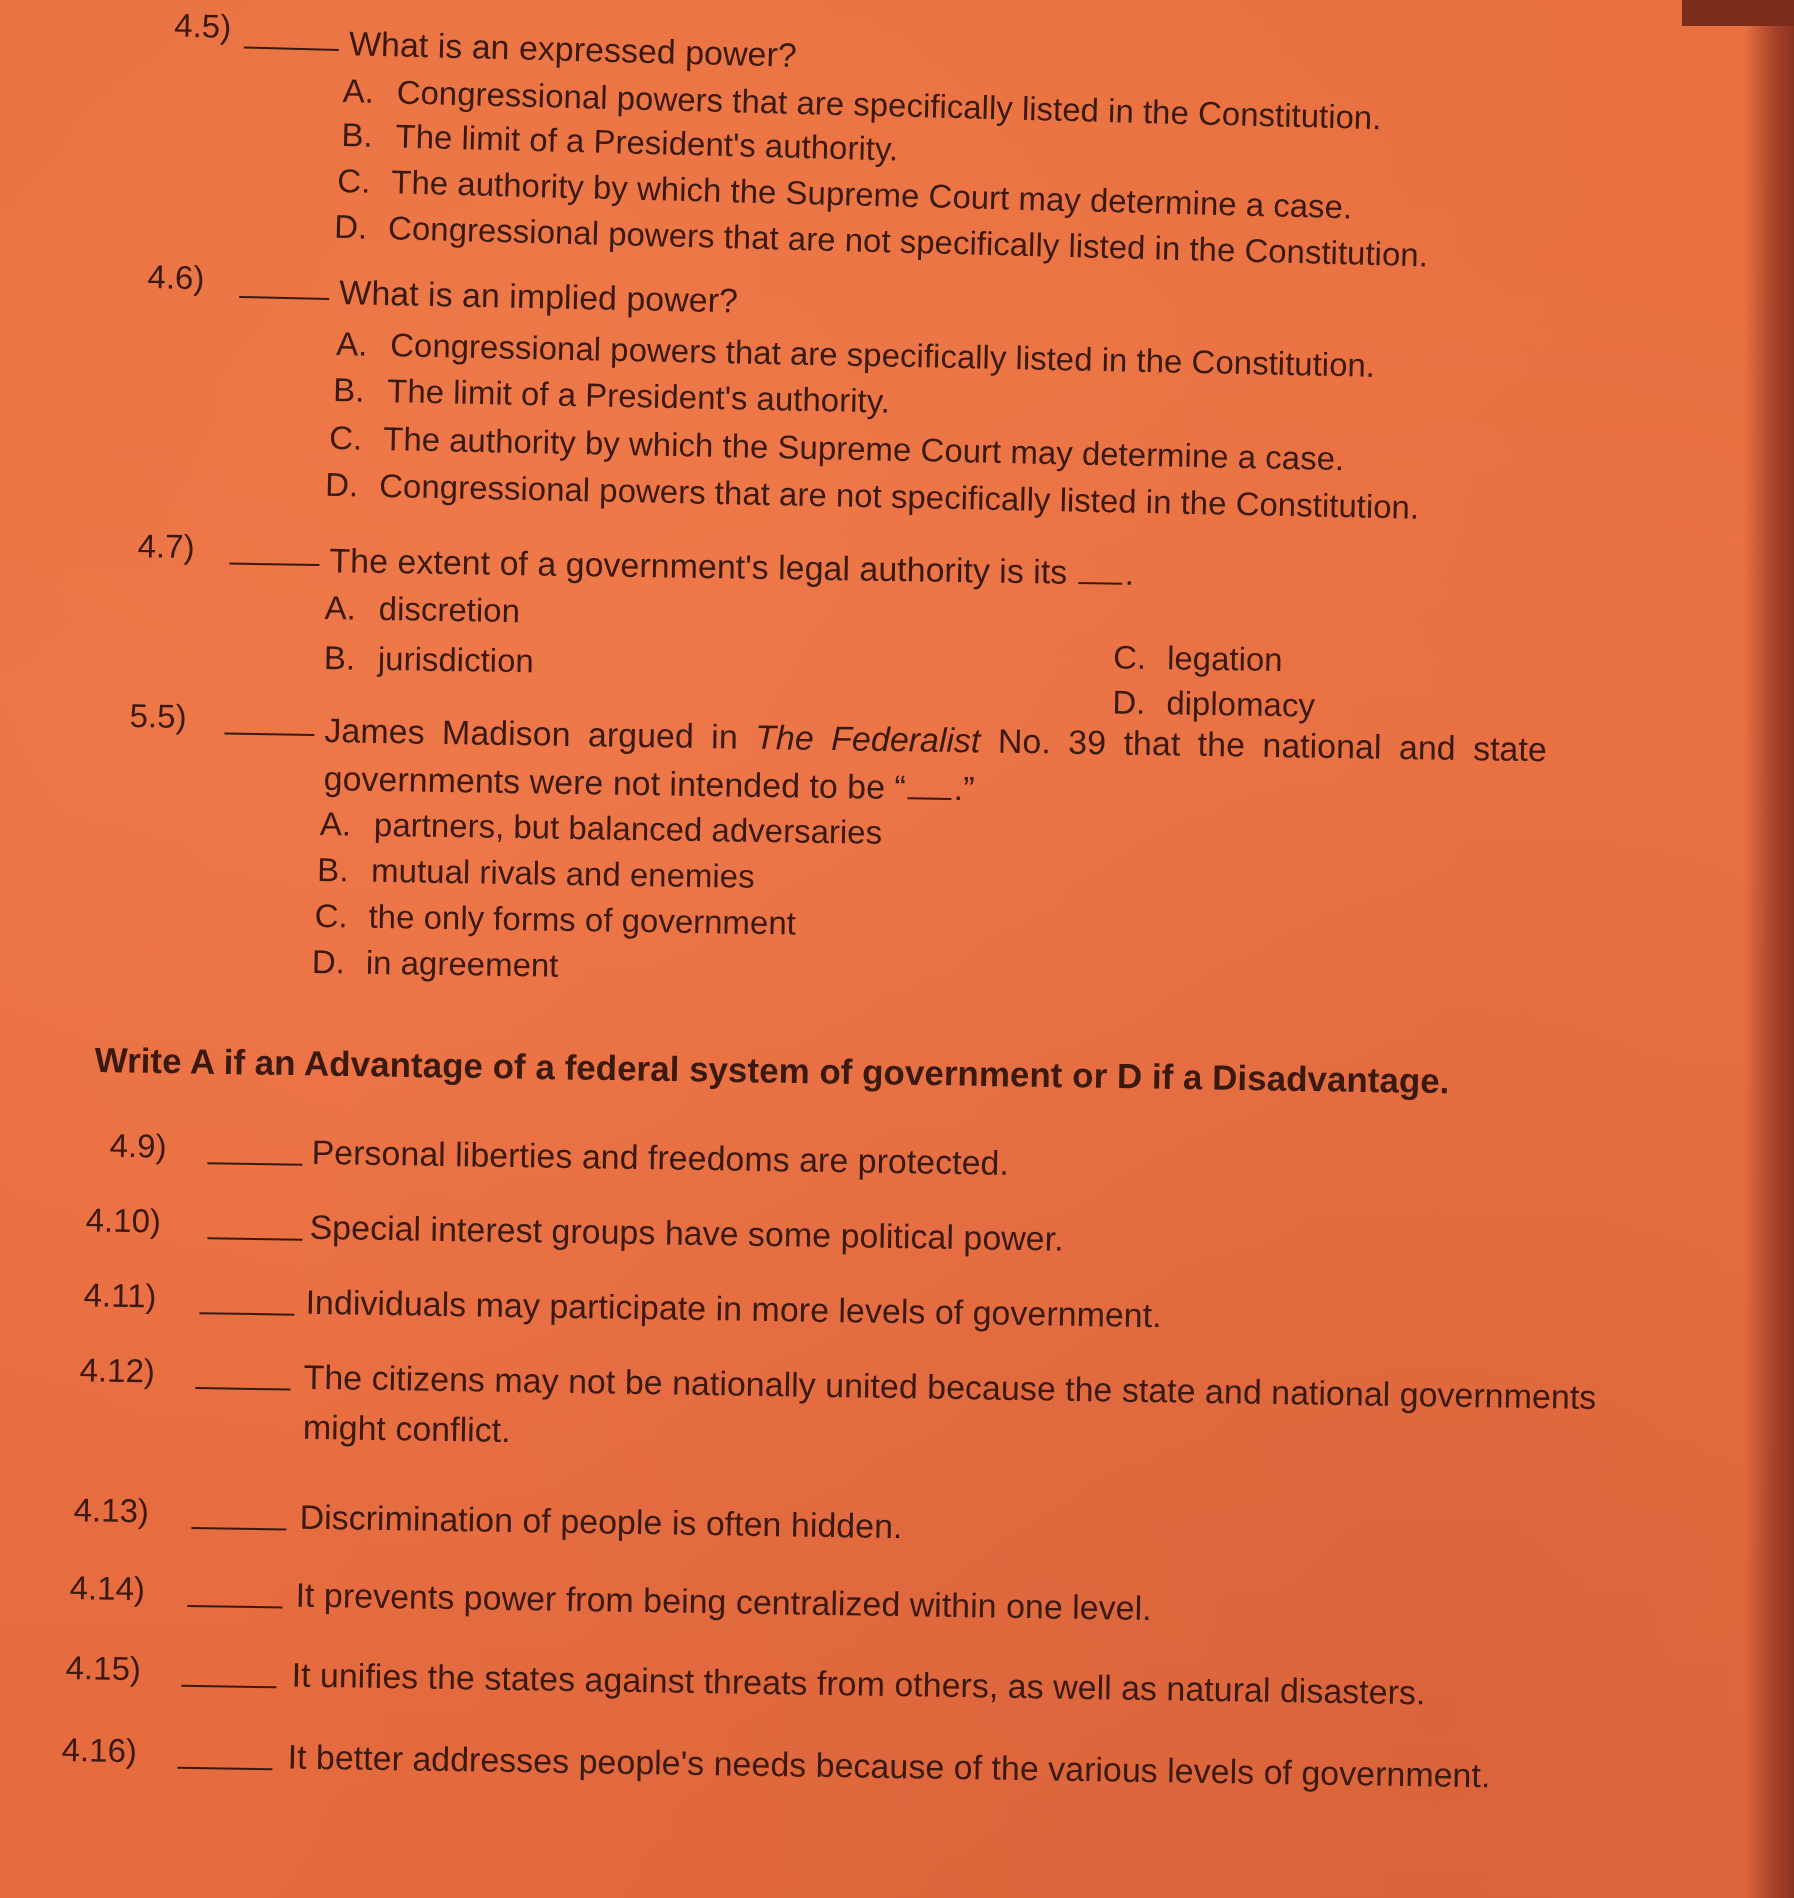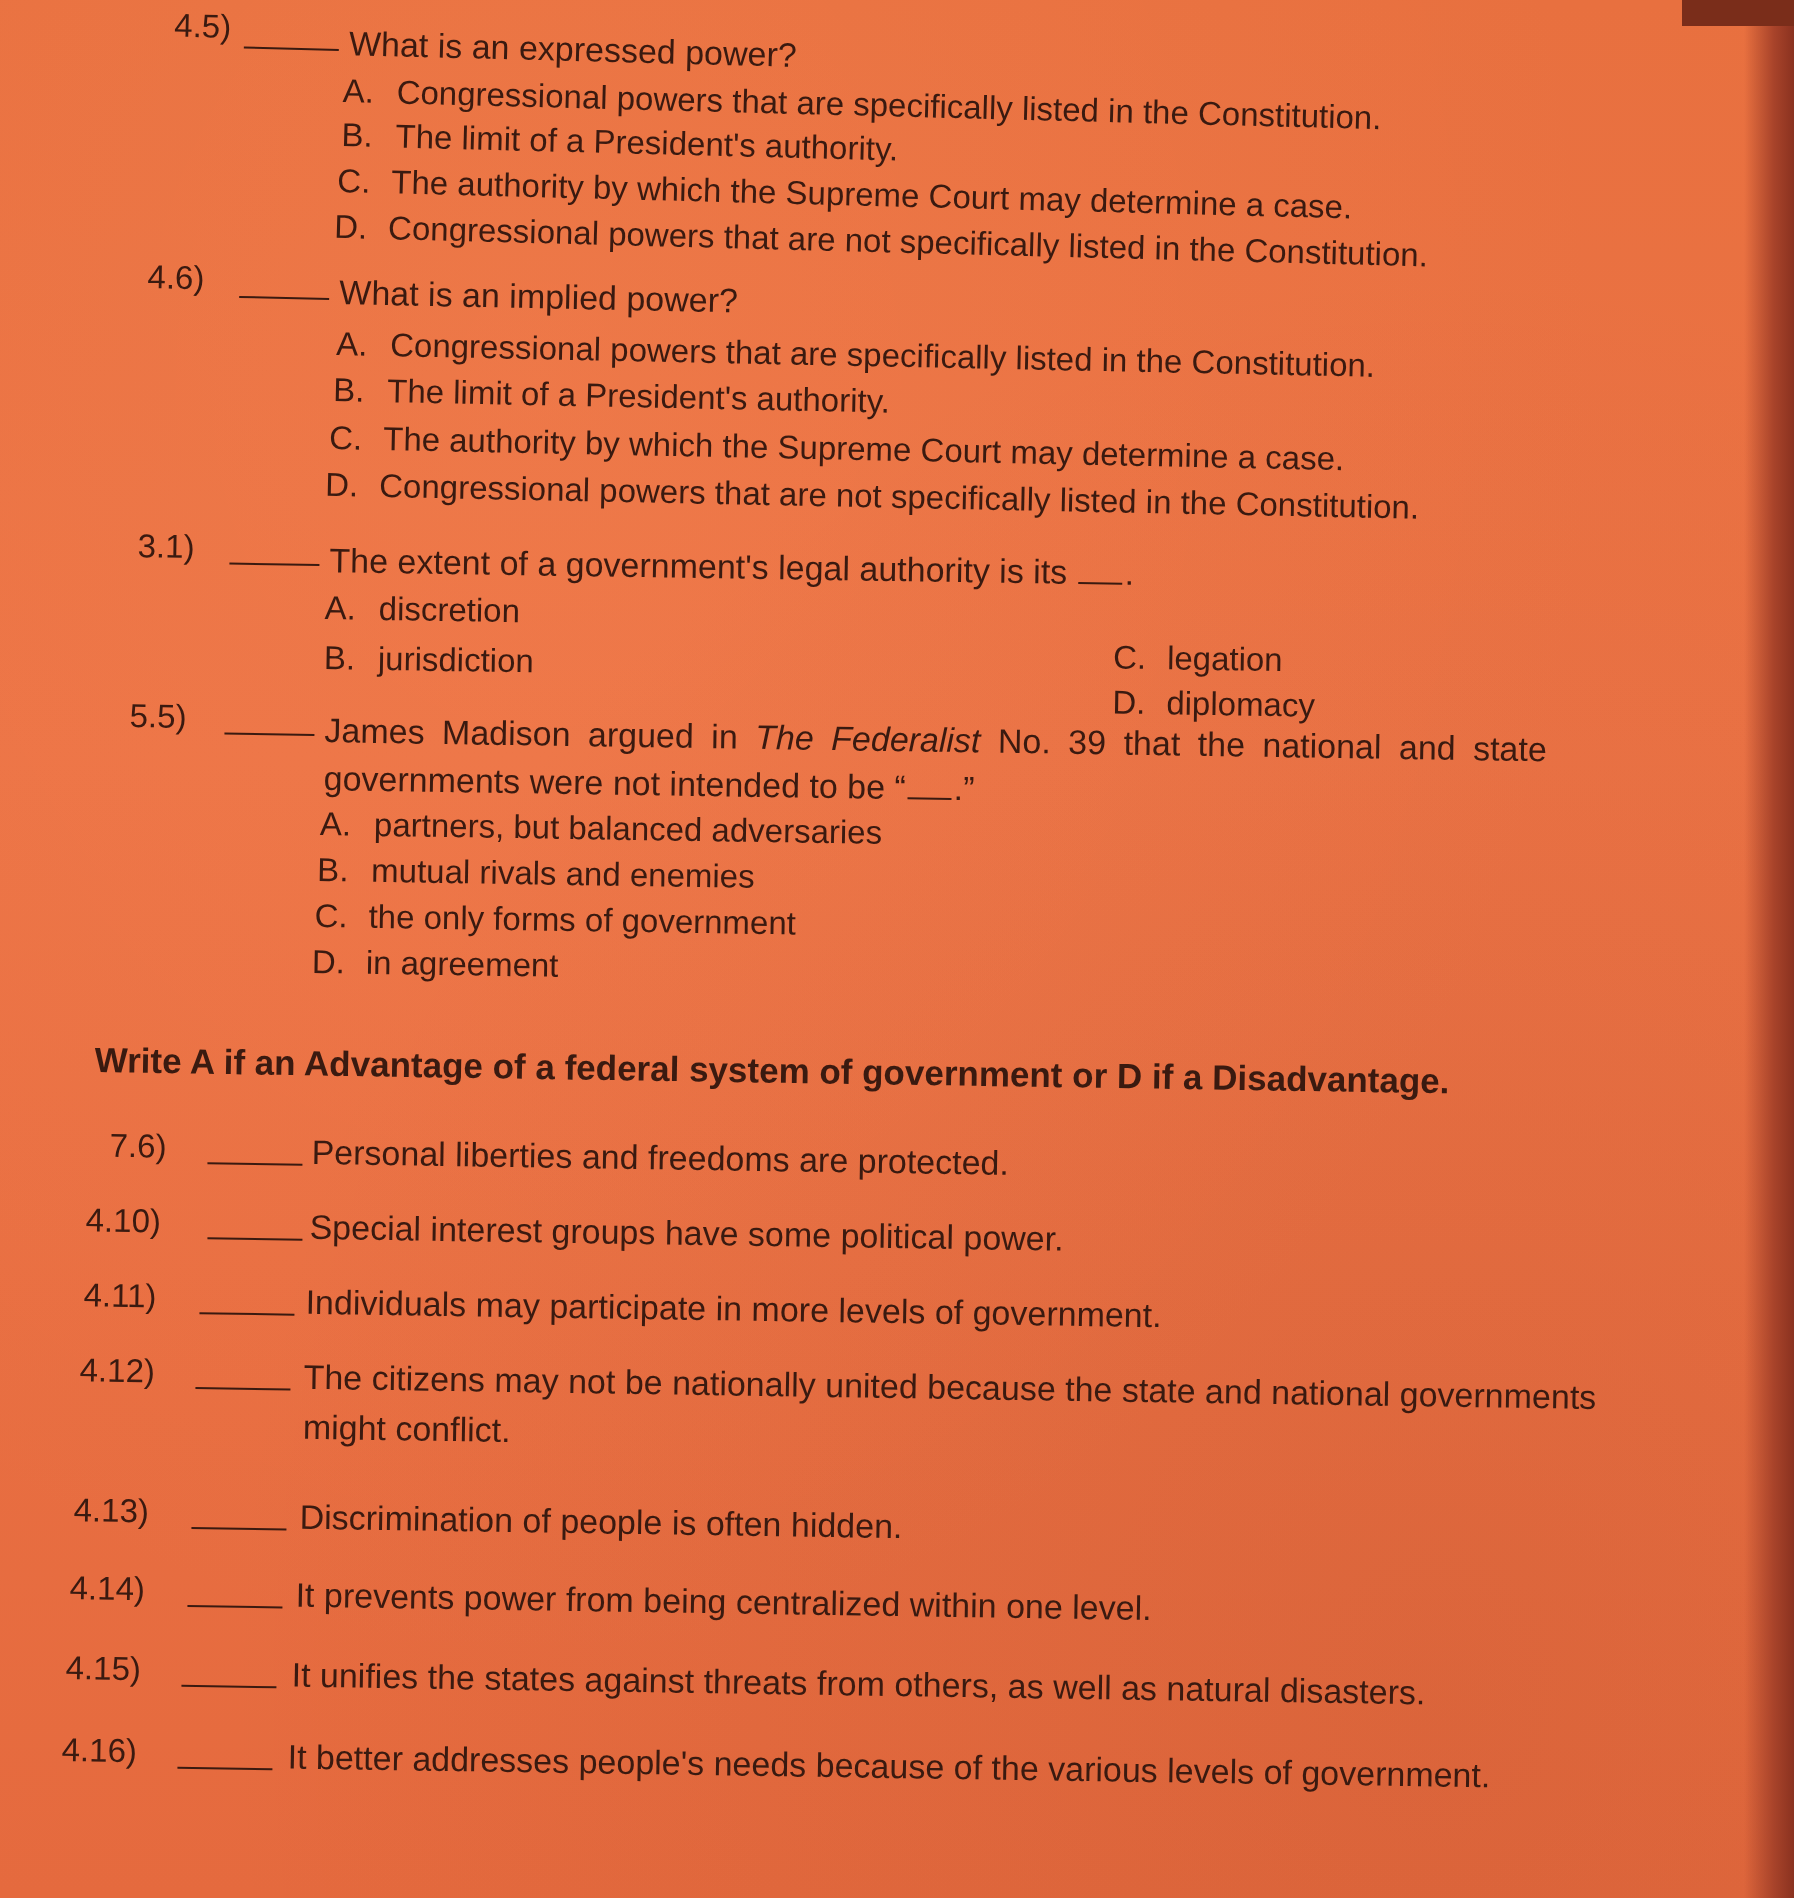--- a/index.html
+++ b/index.html
@@ -63,21 +63,21 @@
   <span class="num" style="left:148px;top:0px;">4.6)</span>
   <span class="blank" style="left:240px;top:36px;width:90px;"></span>
   <span class="q" style="left:340px;top:10px;">What is an implied power?</span>
   <div class="opt" style="left:338px;top:62px;"><span class="letter">A.</span><span>Congressional powers that are specifically listed in the Constitution.</span></div>
   <div class="opt" style="left:336px;top:108px;"><span class="letter">B.</span><span>The limit of a President's authority.</span></div>
   <div class="opt" style="left:333px;top:156px;"><span class="letter">C.</span><span>The authority by which the Supreme Court may determine a case.</span></div>
   <div class="opt" style="left:330px;top:203px;"><span class="letter">D.</span><span>Congressional powers that are not specifically listed in the Constitution.</span></div>
 </div>
 
 <div class="tilt3" style="position:absolute;left:0;top:525px;width:1794px;height:200px;">
-  <span class="num" style="left:138px;top:0px;">3.1)</span>
+  <span class="num" style="left:138px;top:0px;">4.7)</span>
   <span class="blank" style="left:230px;top:34px;width:90px;"></span>
   <span class="q" style="left:330px;top:10px;"><span>The extent of a government's legal authority is its</span> <span class="inline-blank"></span><span>.</span></span>
   <div class="opt" style="left:326px;top:58px;"><span class="letter">A.</span><span>discretion</span></div>
   <div class="opt" style="left:326px;top:108px;"><span class="letter">B.</span><span>jurisdiction</span></div>
   <div class="opt" style="left:1115px;top:95px;"><span class="letter">C.</span><span>legation</span></div>
   <div class="opt" style="left:1115px;top:140px;"><span class="letter">D.</span><span>diplomacy</span></div>
 </div>
 
 <div class="tilt3" style="position:absolute;left:0;top:695px;width:1794px;height:320px;">
   <span class="num" style="left:130px;top:0px;">5.5)</span>
@@ -87,21 +87,21 @@
   <div class="opt" style="left:322px;top:104px;"><span class="letter">A.</span><span>partners, but balanced adversaries</span></div>
   <div class="opt" style="left:320px;top:150px;"><span class="letter">B.</span><span>mutual rivals and enemies</span></div>
   <div class="opt" style="left:318px;top:196px;"><span class="letter">C.</span><span>the only forms of government</span></div>
   <div class="opt" style="left:316px;top:242px;"><span class="letter">D.</span><span>in agreement</span></div>
 </div>
 
 <div class="heading tilt3" style="left:95px;top:1040px;">Write A if an Advantage of a federal system of government or D if a Disadvantage.</div>
 
 <div>
   <div class="tilt3" style="position:absolute;left:0;top:1125px;width:1794px;height:60px;">
-    <span class="num" style="left:110px;top:0;">7.6)</span>
+    <span class="num" style="left:110px;top:0;">4.9)</span>
     <span class="blank" style="left:208px;top:34px;width:95px;"></span>
     <span class="q" style="left:312px;top:2px;">Personal liberties and freedoms are protected.</span>
   </div>
   <div class="tilt3" style="position:absolute;left:0;top:1200px;width:1794px;height:60px;">
     <span class="num" style="left:86px;top:0;">4.10)</span>
     <span class="blank" style="left:208px;top:34px;width:95px;"></span>
     <span class="q" style="left:310px;top:2px;">Special interest groups have some political power.</span>
   </div>
   <div class="tilt3" style="position:absolute;left:0;top:1275px;width:1794px;height:60px;">
     <span class="num" style="left:84px;top:0;">4.11)</span>

